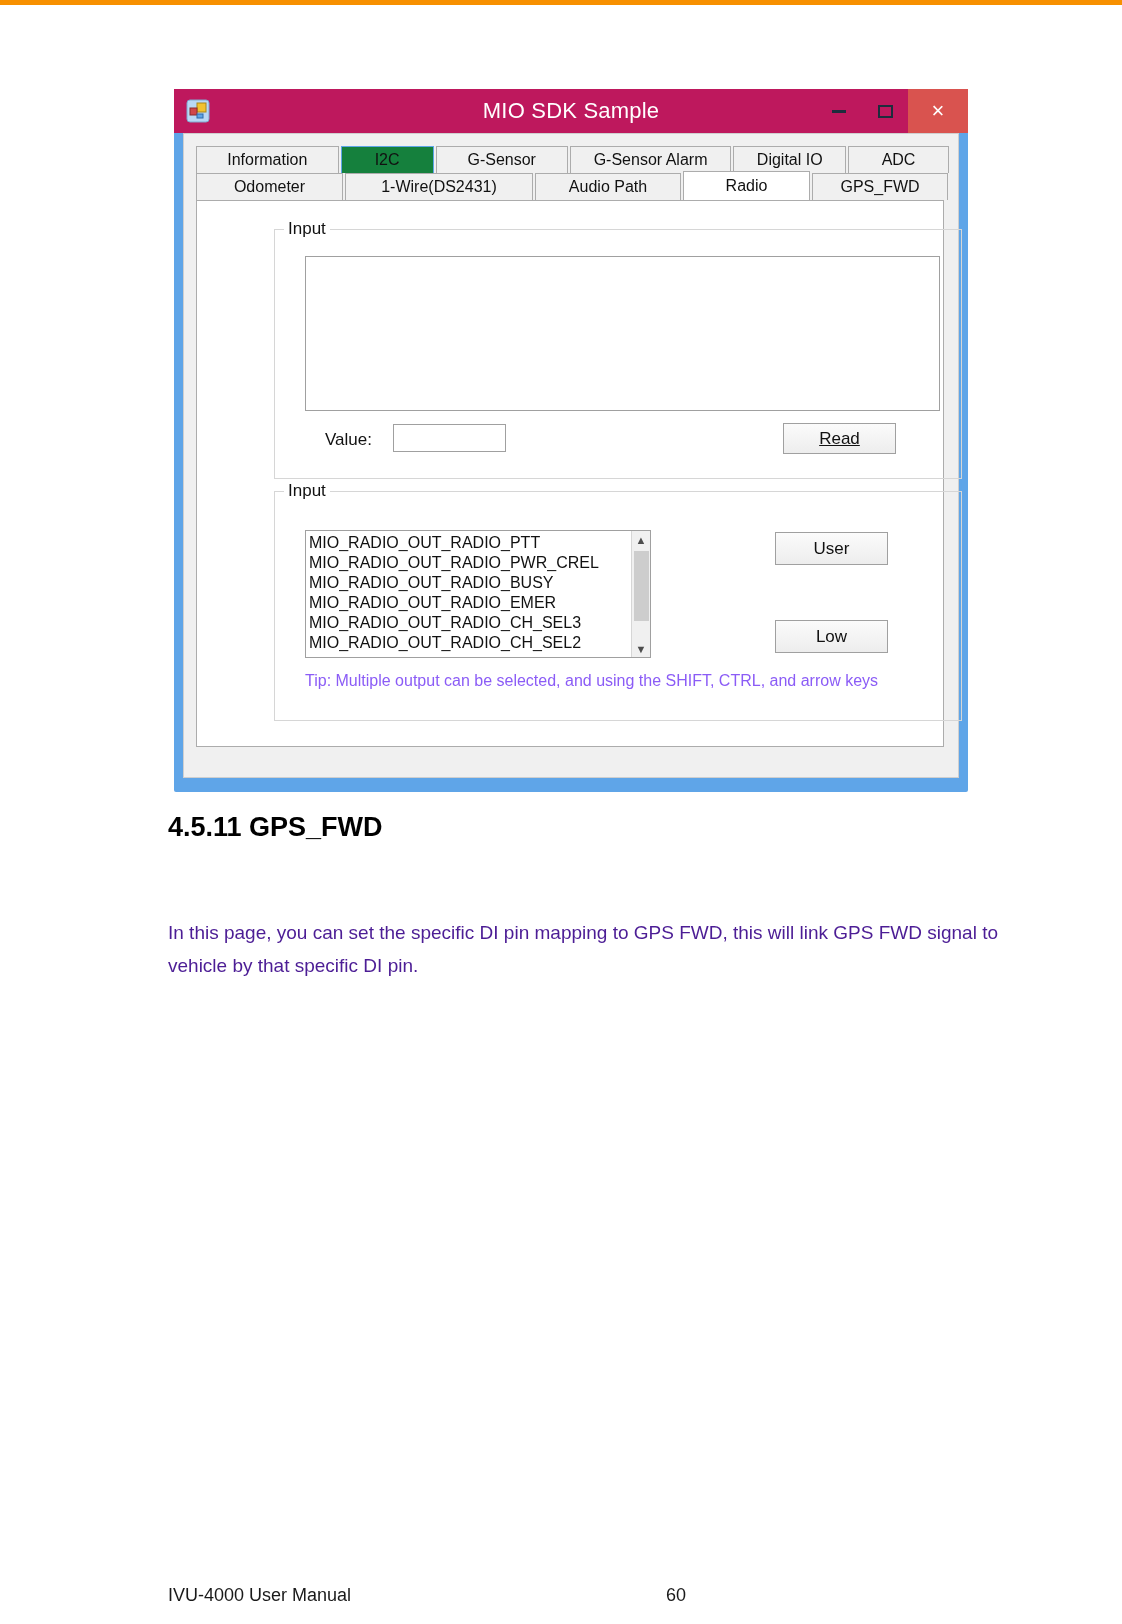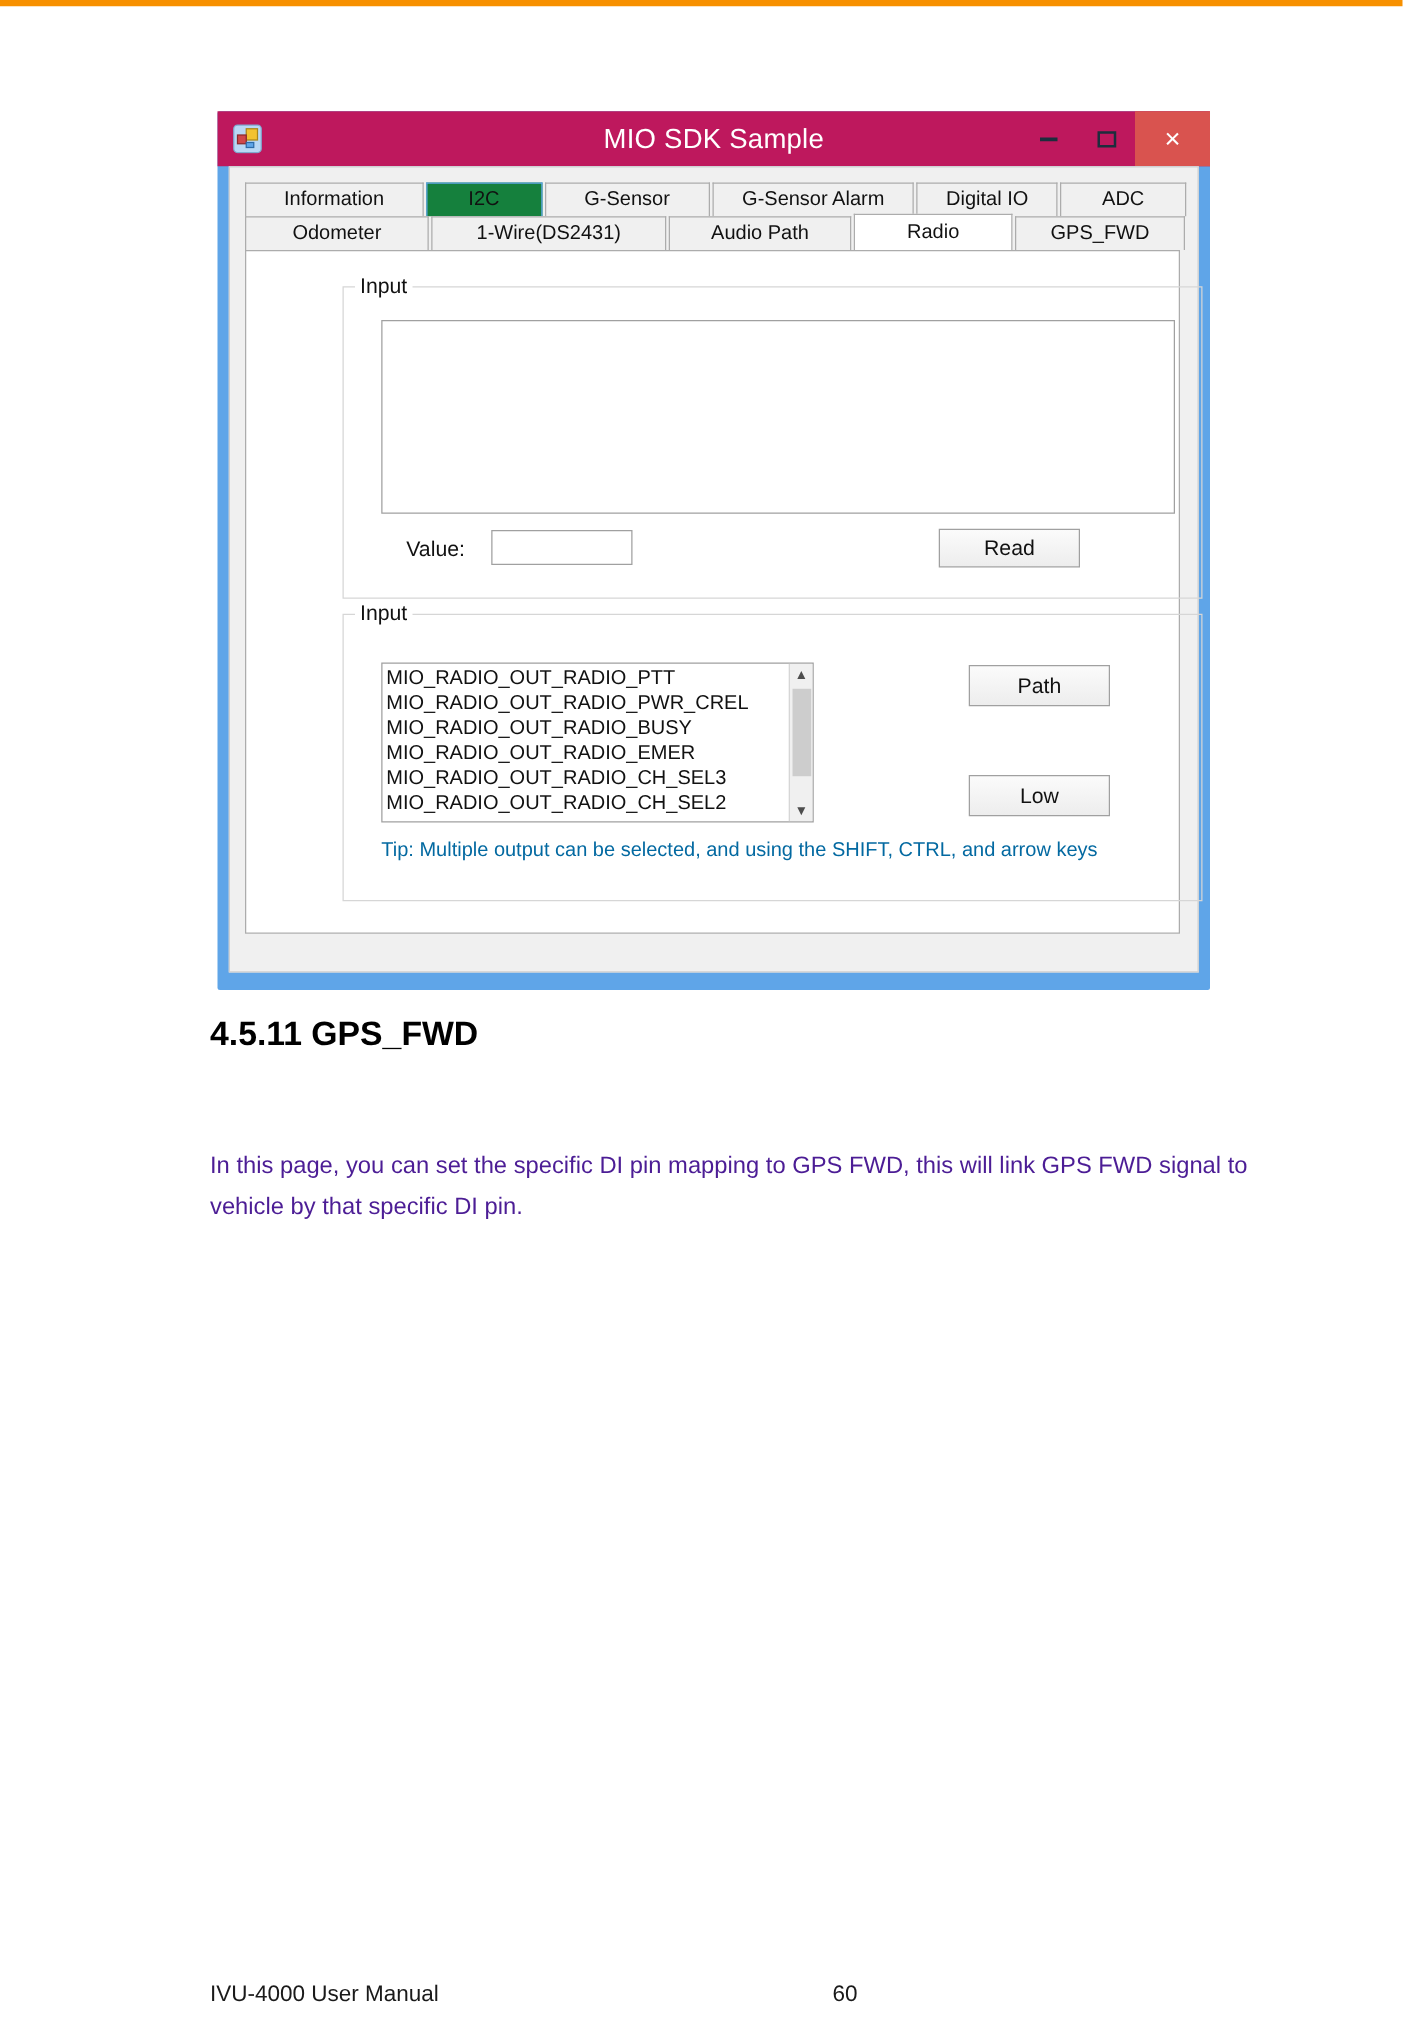--- a/index.html
+++ b/index.html
@@ -228,24 +228,25 @@
     background: linear-gradient(#FBFBFB, #EDEDED);
     border: 1px solid #A0A0A0;
     box-sizing: border-box;
     display: flex;
     align-items: center;
     justify-content: center;
     font-size: 17px;
     color: #111;
   }
   #btn-read {
-    left: 476px;
+    left: 508px;
     top: 193px;
     width: 113px;
     height: 31px;
+    text-decoration: underline;
   }
   #btn-high {
     left: 500px;
     top: 40px;
     width: 113px;
     height: 33px;
   }
   #btn-low {
     left: 500px;
     top: 128px;
@@ -303,21 +304,21 @@
     top: 20px;
     width: 15px;
     height: 70px;
     background: #CDCDCD;
   }
   .tip {
     position: absolute;
     left: 30px;
     top: 180px;
     font-size: 16px;
-    color: #0369a1;
+    color: #8b5cf6;
     white-space: nowrap;
   }
 
   
   .heading {
     position: absolute;
     left: 168px;
     top: 812px;
     font-size: 27px;
     font-weight: bold;
@@ -423,21 +424,21 @@
                 <div class="list-item">MIO_RADIO_OUT_RADIO_CH_SEL3</div>
                 <div class="list-item">MIO_RADIO_OUT_RADIO_CH_SEL2</div>
               </div>
             <div class="vscroll">
               <div class="arrow up">▲</div>
               <div class="thumb"></div>
               <div class="arrow down">▼</div>
             </div>
           </div>
 
-          <div class="btn" id="btn-high">Path</div>
+          <div class="btn" id="btn-high">User</div>
           <div class="btn" id="btn-low">Low</div>
 
           <div class="tip">Tip: Multiple output can be selected, and using the SHIFT, CTRL, and arrow keys</div>
         </div>
 
       </div>
     </div>
   </div>
 </div>
 

